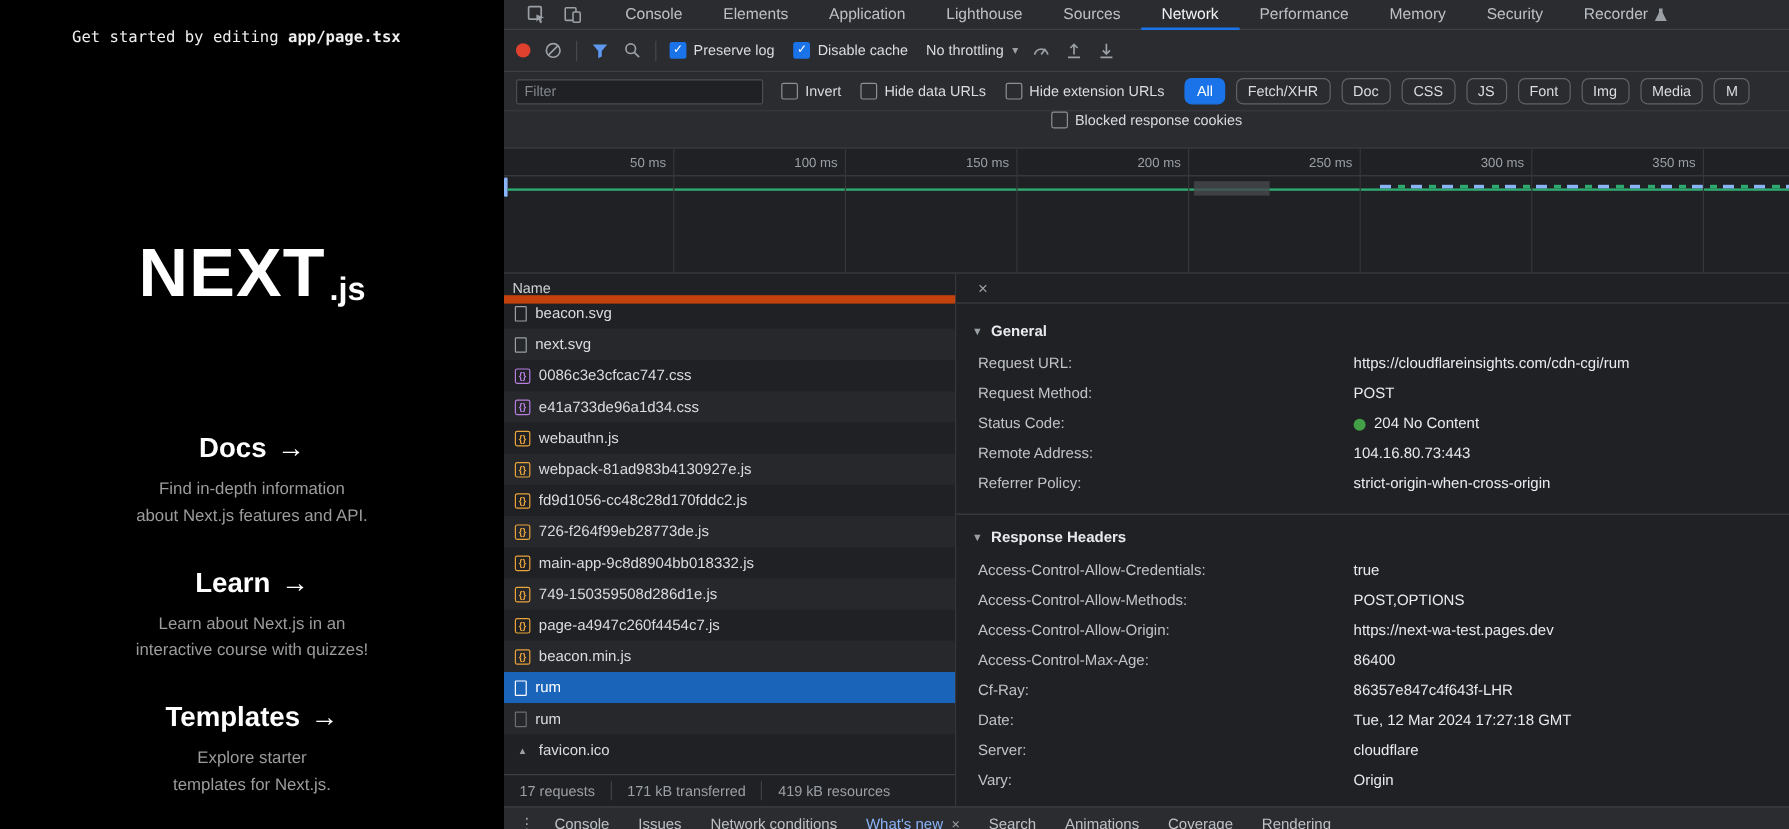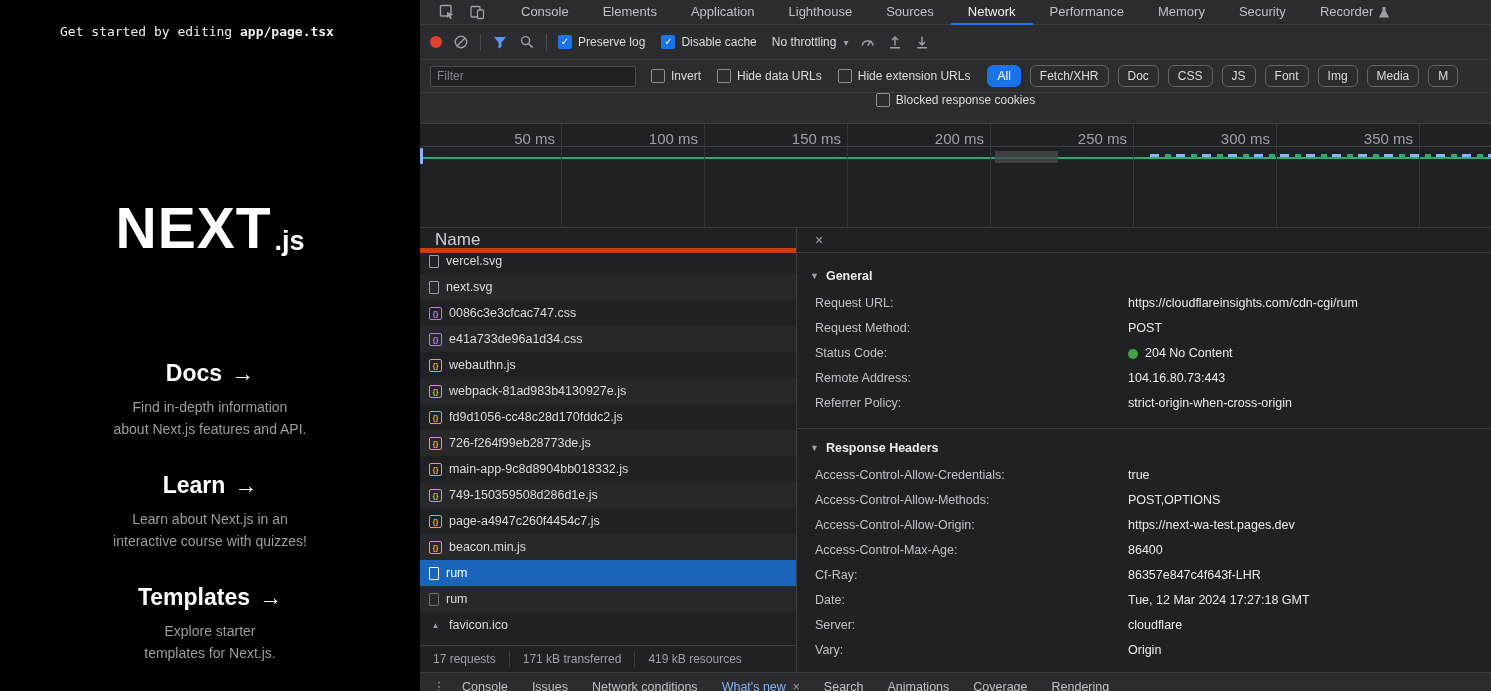--- a/index.html
+++ b/index.html
@@ -51,31 +51,31 @@
   .pill { padding:3px 9px; border-radius:6px; border:1px solid #5f6368; color:#dadce0; white-space:nowrap; cursor:pointer; }
   .pill.active { background:var(--accent-blue); border-color:var(--accent-blue); color:#fff; }
 
   
   .optionsbar { height:31px; padding:0 10px; gap:22px;flex-direction:column; }
 
   
   .overview { height:104px; flex:none; position:relative; background:#202124; border-bottom:1px solid #3c4043; overflow:hidden; cursor:col-resize; }
   .ov-ruler-line { position:absolute; left:0; right:0; top:22px; height:1px; background:#3c4043; }
   .gridline { position:absolute; top:0; bottom:0; width:1px; background:#35363a; }
-  .tick-label { position:absolute; top:6px; transform:translateX(-100%); padding-right:6px; color:#9aa0a6; font-size:15px; white-space:nowrap; }
+  .tick-label { position:absolute; top:6px; transform:translateX(-100%); padding-right:6px; color:#9aa0a6; font-size:11px; white-space:nowrap; }
   .ov-handle { position:absolute; left:0; top:24px; width:3px; height:16px; background:var(--light-blue); border-radius:1px; }
   .ov-line { position:absolute; left:3px; right:0; top:33px; height:2px; background:var(--waterfall-green); }
   .ov-block { position:absolute; left:575px; top:27px; width:63px; height:12px; background:#46484c; opacity:.8; }
   .ov-dashes { position:absolute; left:730px; right:0; top:30px; height:3px;
     background:repeating-linear-gradient(90deg, var(--light-blue) 0 9px, transparent 9px 15px, var(--waterfall-green) 15px 21px, transparent 21px 26px); }
 
   
   .split { flex:1; display:flex; min-height:0; }
   .req-col { width:377px; flex:none; display:flex; flex-direction:column; border-right:1px solid #3c4043; background:#202124; min-height:0; }
-  .name-header { height:25px; flex:none; line-height:24px; padding-left:15px; border-bottom:5px solid #c2410c; color:#cdd1d6; font-size:17px; cursor:pointer; }
+  .name-header { height:25px; flex:none; line-height:24px; padding-left:7px; border-bottom:7px solid #c2410c; color:#cdd1d6; font-size:12px; cursor:pointer; }
   .req-rows { flex:1; overflow:hidden; }
   .rows-inner { margin-top:-5px; }
   .req-row { height:26px; display:flex; align-items:center; gap:7px; padding-left:9px; font-size:12.5px; color:#dadce0; cursor:pointer; white-space:nowrap; }
   .req-row.alt { background:#26282b; }
   .req-row.selected { background:var(--selected-row); color:#fff; }
   .ficon { width:13px; height:13px; flex:none; display:flex; align-items:center; justify-content:center; font-size:8px; line-height:13px; }
   .ficon.page { width:10px; height:13px; border:1px solid #9aa0a6; border-radius:1px; }
   .ficon.page.sel { border-color:#fff; }
   .ficon.page.dim { border-color:#6b6f74; }
   .ficon.css { border:1px solid #b77ee0; border-radius:2px; color:#b77ee0; font-weight:bold; }
@@ -315,21 +315,21 @@
       </div>
 
     <div class="split">
 
       <div class="req-col">
         <div class="name-header">Name</div>
         <div class="req-rows">
           <div class="rows-inner" id="req-rows">
               <div class="req-row">
                 <span class="ficon page"></span>
-                <span class="req-name">vercel.svg</span>
+                <span class="req-name">beacon.svg</span>
               </div>
               <div class="req-row alt">
                 <span class="ficon page"></span>
                 <span class="req-name">next.svg</span>
               </div>
               <div class="req-row">
                 <span class="ficon css">{}</span>
                 <span class="req-name">0086c3e3cfcac747.css</span>
               </div>
               <div class="req-row alt">

